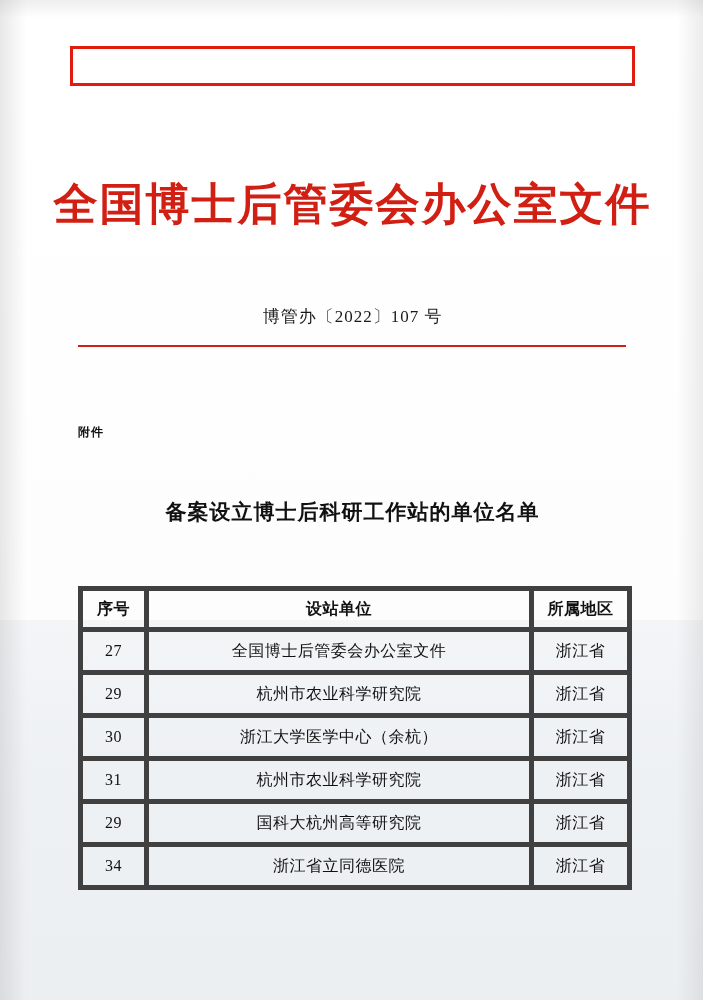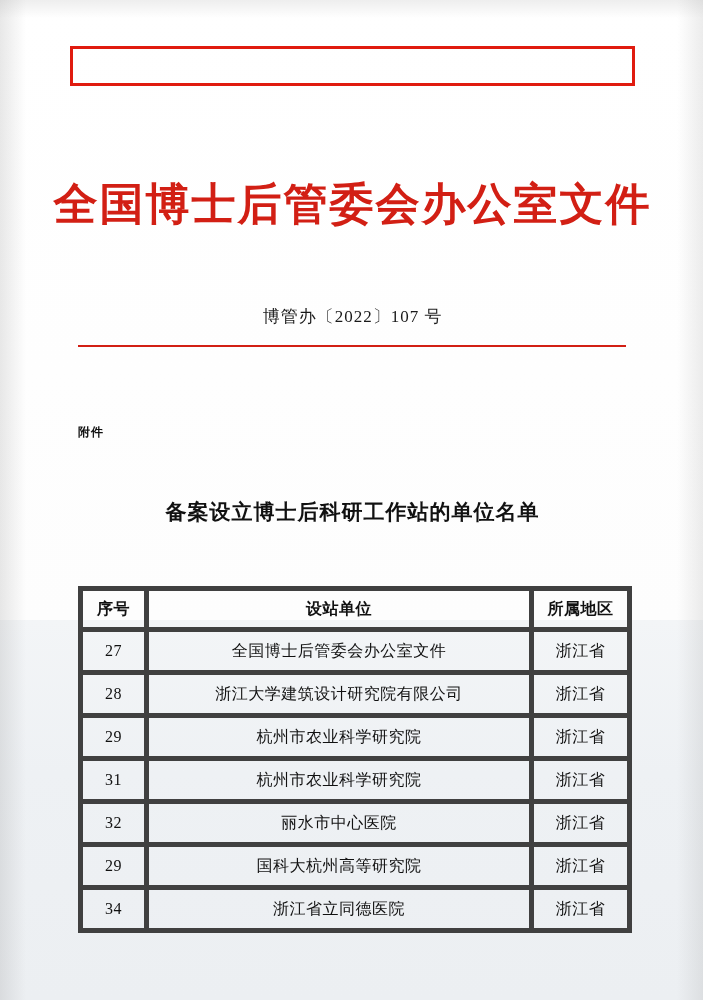--- a/index.html
+++ b/index.html
@@ -182,37 +182,32 @@
             <th>所属地区</th>
           </tr>
         </thead>
         <tbody>
           <tr>
             <td>27</td>
             <td>全国博士后管委会办公室文件</td>
             <td>浙江省</td>
           </tr>
           <tr>
-            <td>28</td>
-            <td>浙江大学建筑设计研究院有限公司</td>
-            <td>浙江省</td>
-          </tr>
-          <tr>
             <td>29</td>
             <td>杭州市农业科学研究院</td>
             <td>浙江省</td>
           </tr>
           <tr>
+            <td>30</td>
+            <td>浙江大学医学中心（余杭）</td>
+            <td>浙江省</td>
+          </tr>
+          <tr>
             <td>31</td>
             <td>杭州市农业科学研究院</td>
-            <td>浙江省</td>
-          </tr>
-          <tr>
-            <td>32</td>
-            <td>丽水市中心医院</td>
             <td>浙江省</td>
           </tr>
           <tr>
             <td>29</td>
             <td>国科大杭州高等研究院</td>
             <td>浙江省</td>
           </tr>
           <tr>
             <td>34</td>
             <td>浙江省立同德医院</td>

